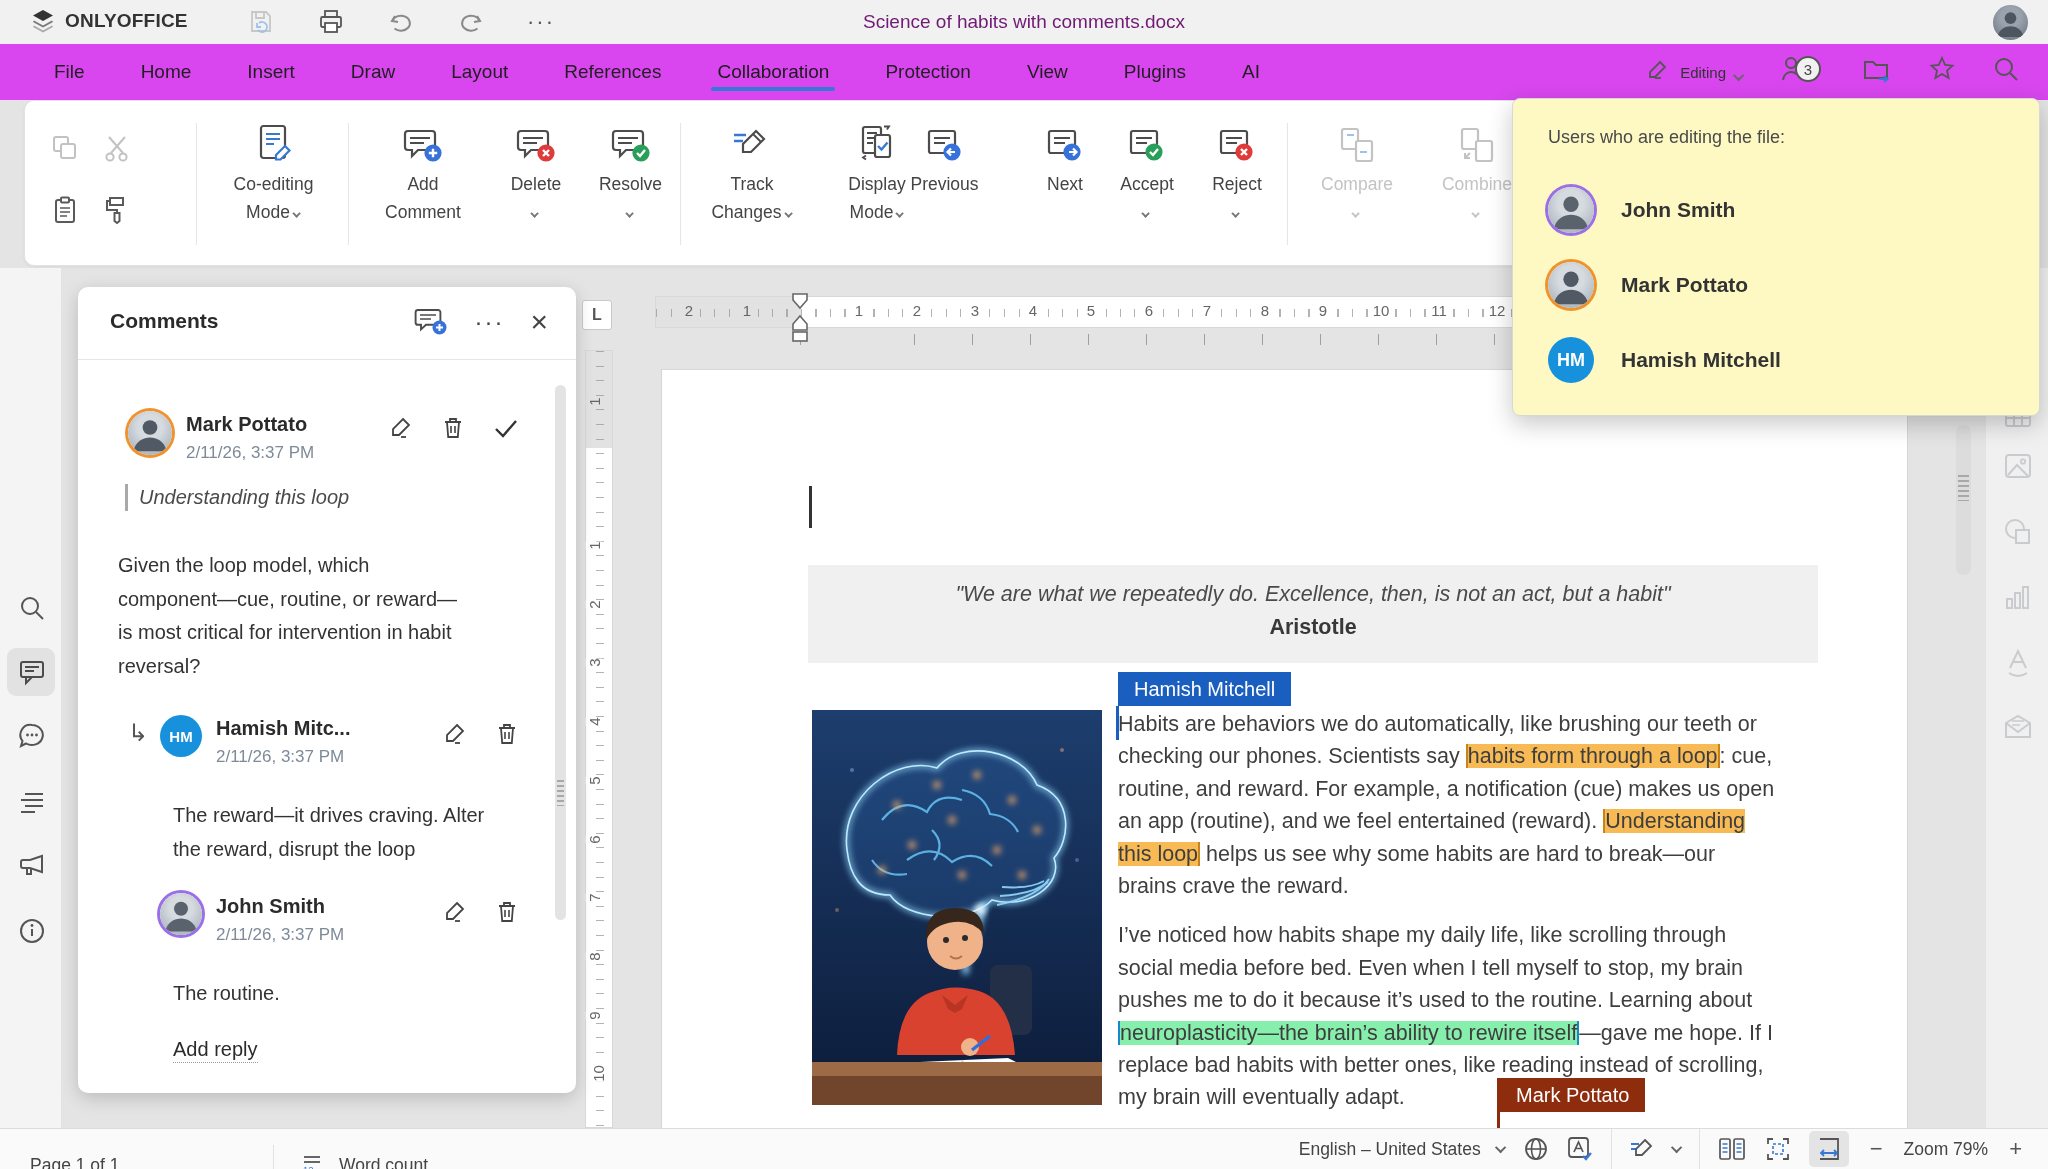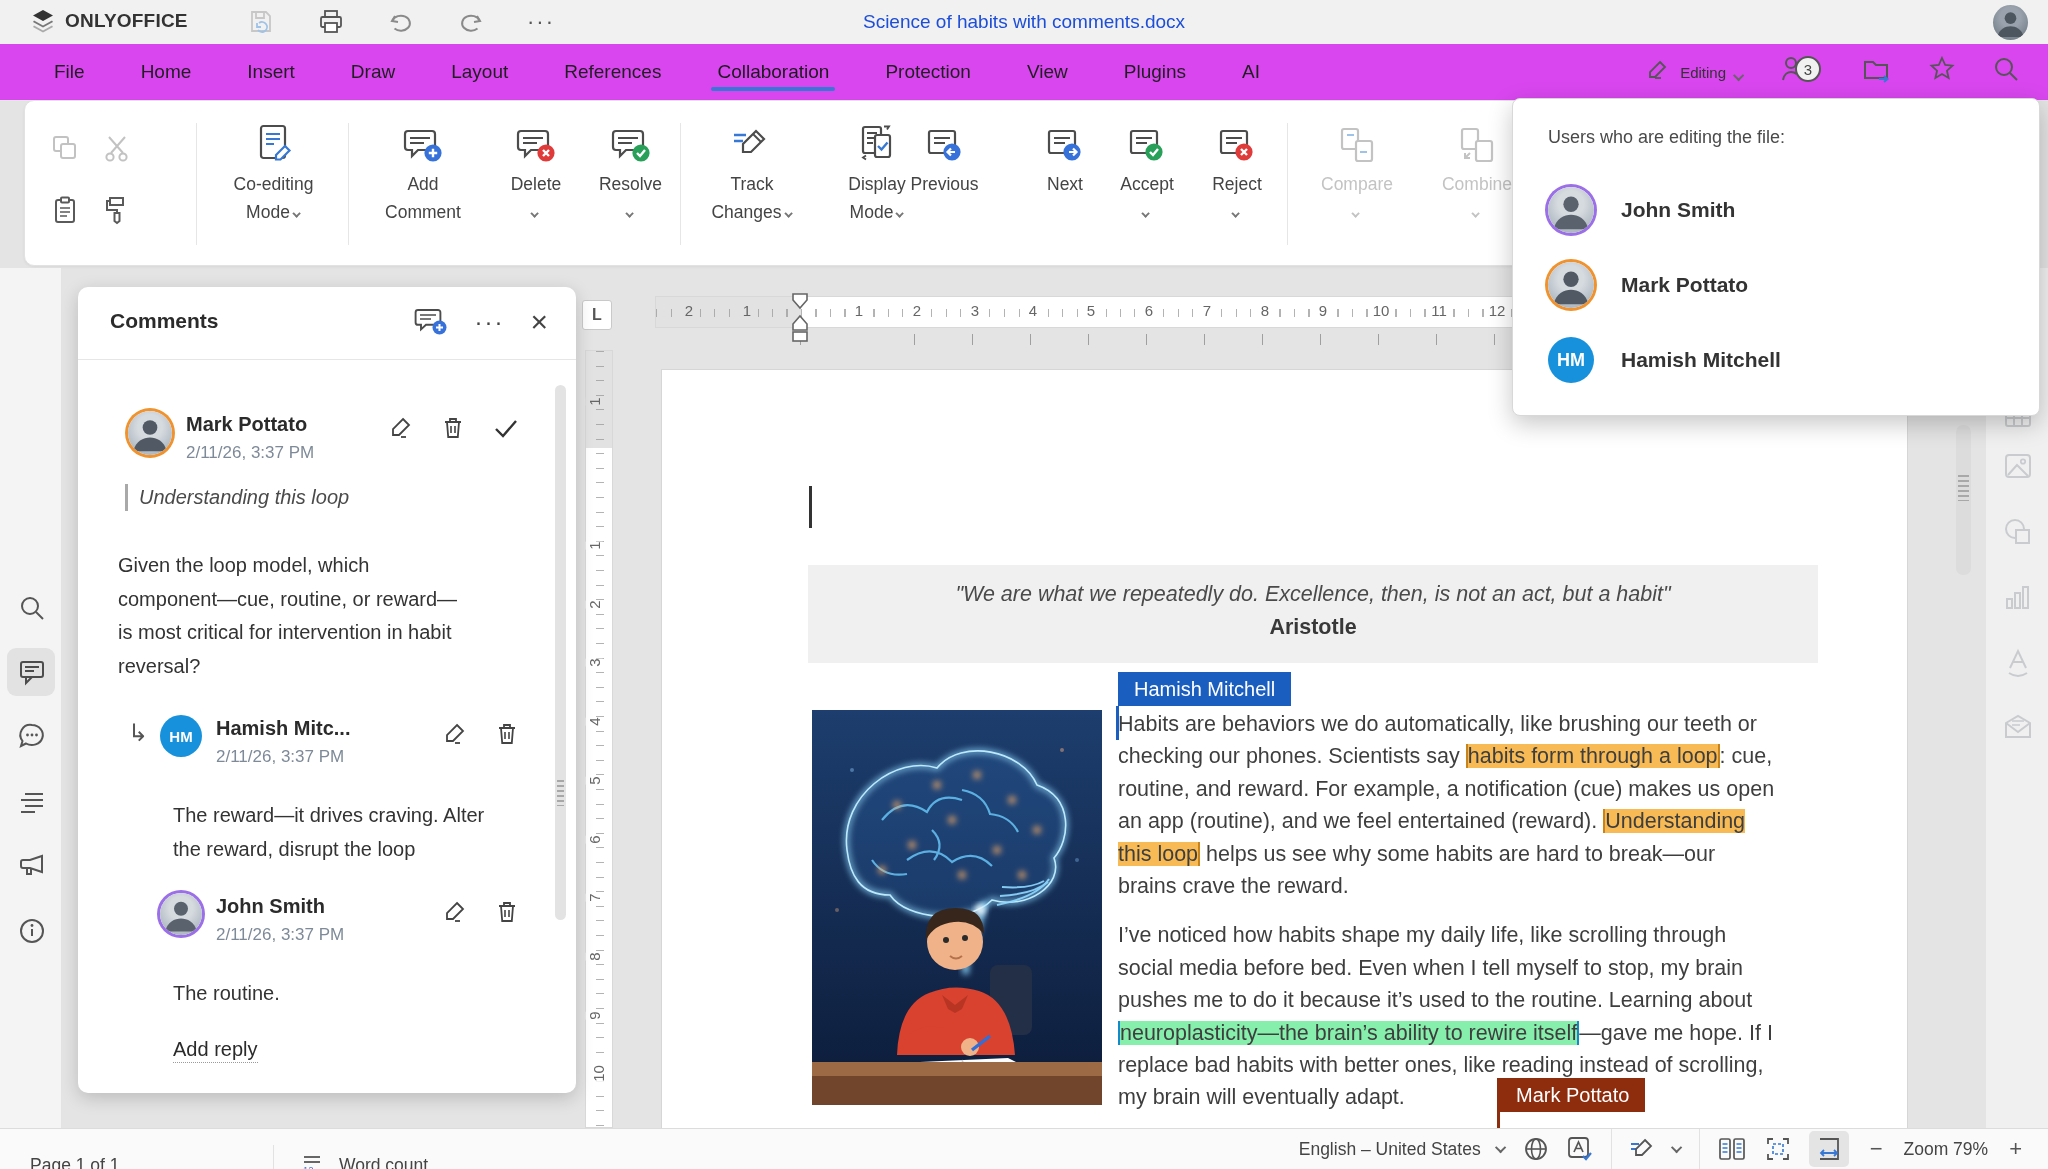--- a/index.html
+++ b/index.html
@@ -5,21 +5,21 @@
   * { box-sizing: border-box; margin: 0; padding: 0; }
   body { font-family: "Liberation Sans", sans-serif; background:#888; }
   .app { position: relative; width: 2048px; height: 1169px; background:#E4E4E4; overflow: hidden; font-family:"Liberation Sans",sans-serif; }
 
   
   .topbar { position:absolute; left:0; top:0; width:2048px; height:44px; background:#F1F1F1; }
   .brand { position:absolute; left:30px; top:8px; display:flex; align-items:center; gap:9px; }
   .brand-name { font-size:19px; font-weight:bold; color:#333; letter-spacing:0.2px; }
   .qa-icons { position:absolute; left:245px; top:6px; display:flex; gap:38px; align-items:center; }
   .qa-btn { width:32px; height:32px; display:flex; align-items:center; justify-content:center; }
-  .doc-title { position:absolute; left:0; right:0; top:11px; text-align:center; font-size:19px; color:#1d4ed8; }
+  .doc-title { position:absolute; left:0; right:0; top:11px; text-align:center; font-size:19px; color:#701a75; }
   .avatar-top { position:absolute; right:20px; top:5px; width:35px; height:35px; border-radius:50%;
     background: radial-gradient(circle at 50% 35%, #9aa3ad 0 35%, #7d8791 70%, #636c76); overflow:hidden; }
 
   .tabrow { position:absolute; left:0; top:44px; width:2048px; height:56px; background:#d946ef; }
   .tabs { position:absolute; left:52px; top:0; height:56px; display:flex; gap:52px; align-items:center; }
   .tab { font-size:19px; color:#1F1F1F; padding:14px 2px; position:relative; cursor:default; }
   .tab.active { font-weight:normal; color:#1b1b1b; }
   .tab.active::after { content:""; position:absolute; left:-4px; right:-4px; bottom:6px; height:4px; border-radius:2px; background:#3778D4; }
   .tabrow-right { position:absolute; right:28px; top:10px; display:flex; align-items:center; gap:36px; }
   .mode-pill { display:flex; align-items:flex-end; gap:10px; font-size:15px; color:#333; }
@@ -30,21 +30,21 @@
   .ribbon { position:absolute; left:24px; top:100px; width:2000px; height:166px; background:#FFF; border:1px solid #E2E2E2; border-radius:10px; box-shadow:0 1px 3px rgba(0,0,0,.06); }
   .rdiv { position:absolute; top:22px; width:1px; height:122px; background:#E6E6E6; }
   .clip-grid { position:absolute; left:14px; top:16px; width:130px; height:134px; display:grid; grid-template-columns:52px 52px; grid-template-rows:62px 62px; justify-items:center; align-items:center; }
   .rbtn { position:absolute; top:14px; display:flex; flex-direction:column; align-items:center; }
   .rbtn .ric { height:52px; display:flex; align-items:flex-end; justify-content:center; }
   .rlab { font-size:17.5px; color:#444; line-height:22px; text-align:center; margin-top:6px; white-space:nowrap; }
   .rlab .chev { width:6px; height:6px; border-color:#777; margin-left:5px; }
   .rbtn.disabled .rlab { color:#C3C3C3; }
 
   
-  .popup { position:absolute; left:1512px; top:98px; width:528px; height:318px; background:#ffffff; border:1px solid #D8D8D8; border-radius:8px; box-shadow:0 8px 24px rgba(0,0,0,.22); z-index:60; }
+  .popup { position:absolute; left:1512px; top:98px; width:528px; height:318px; background:#fef9c3; border:1px solid #D8D8D8; border-radius:8px; box-shadow:0 8px 24px rgba(0,0,0,.22); z-index:60; }
   .popup-title { position:absolute; left:35px; top:28px; font-size:18px; color:#4A4A4A; }
   .urow { position:absolute; left:35px; display:flex; align-items:center; gap:27px; }
   .uav { width:46px; height:46px; border-radius:50%; position:relative; overflow:hidden; }
   .uav.ringed { box-shadow:0 0 0 3px var(--ring); }
   .uav.photo { background: radial-gradient(circle at 50% 36%, #d6dbe0 0 34%, #b9c1c9 66%, #98a2ac); }
   .uav.initials { display:flex; align-items:center; justify-content:center; color:#fff; font-weight:bold; font-size:18px; }
   .uname { font-size:21px; font-weight:bold; color:#333; }
 
   
   .rail { position:absolute; left:0; top:268px; width:62px; height:860px; background:#F4F4F4; border-right:1px solid #E3E3E3; }

